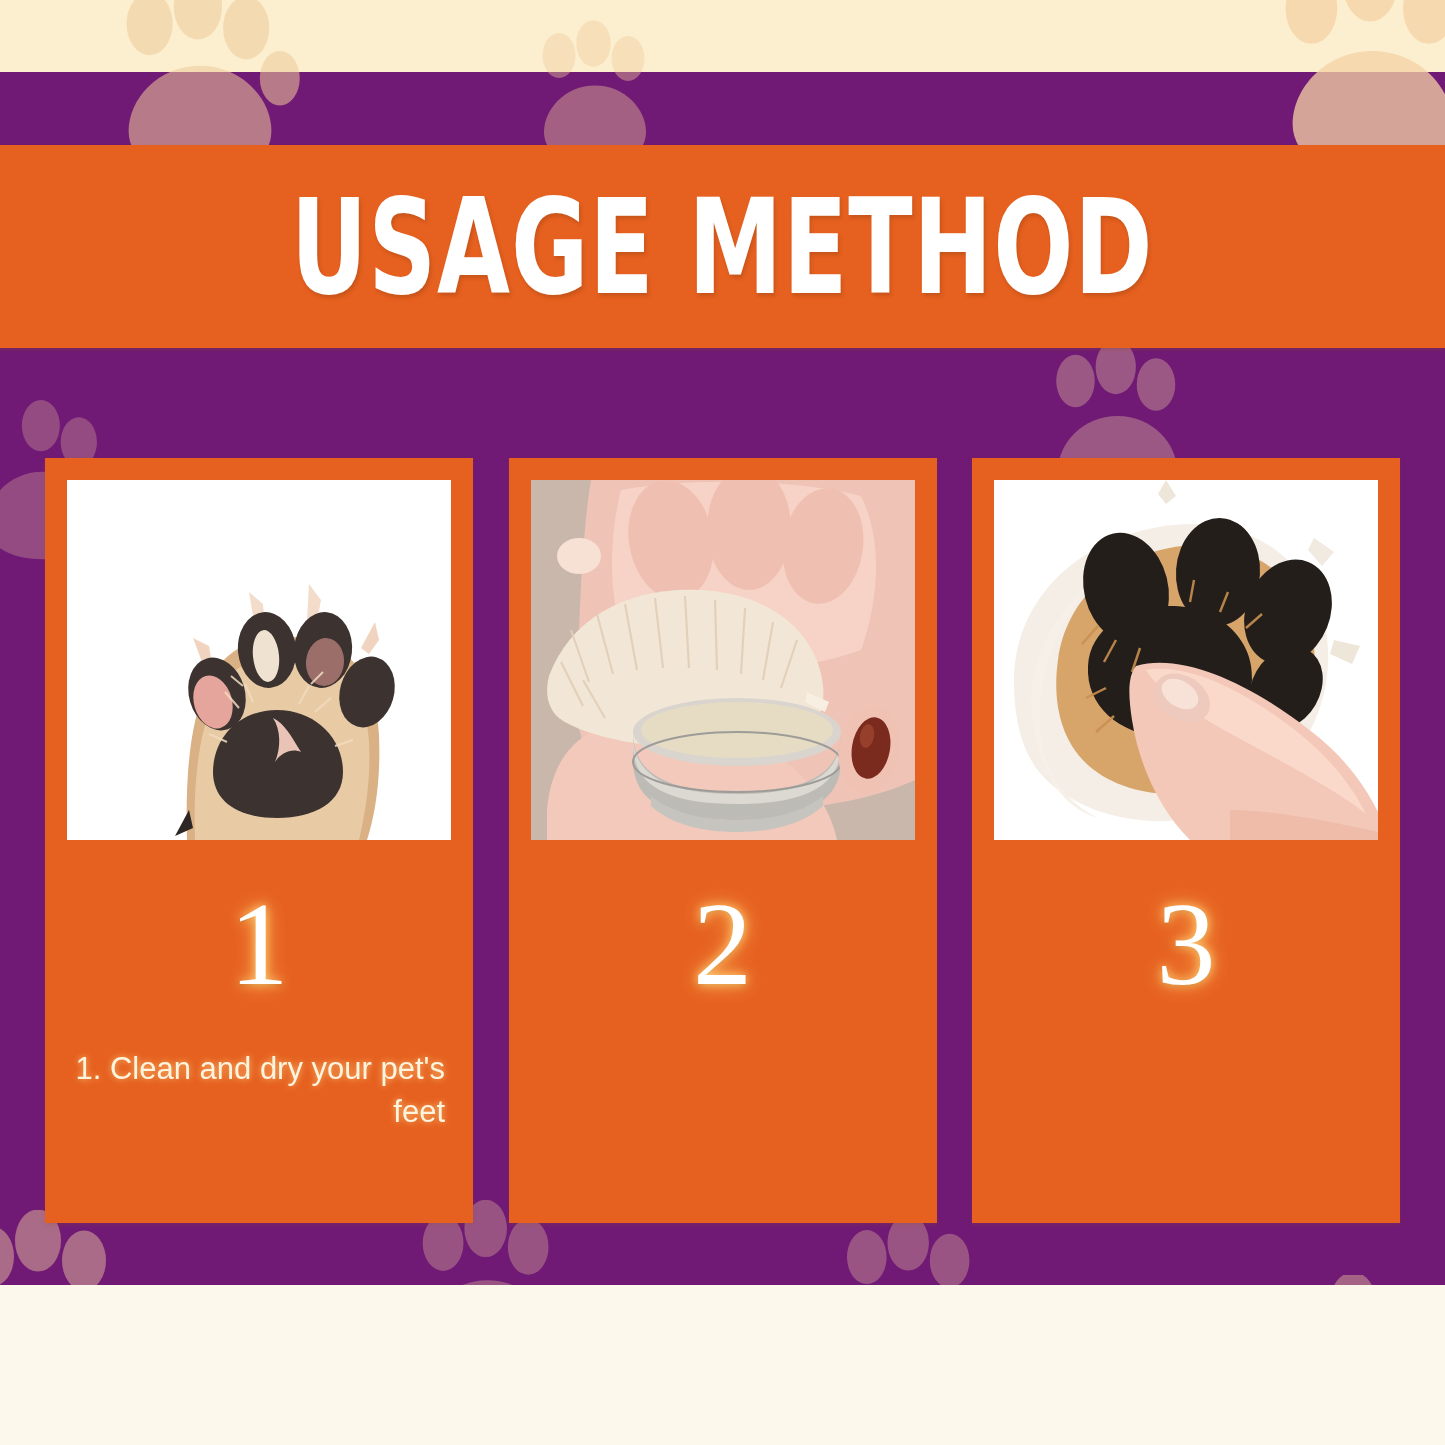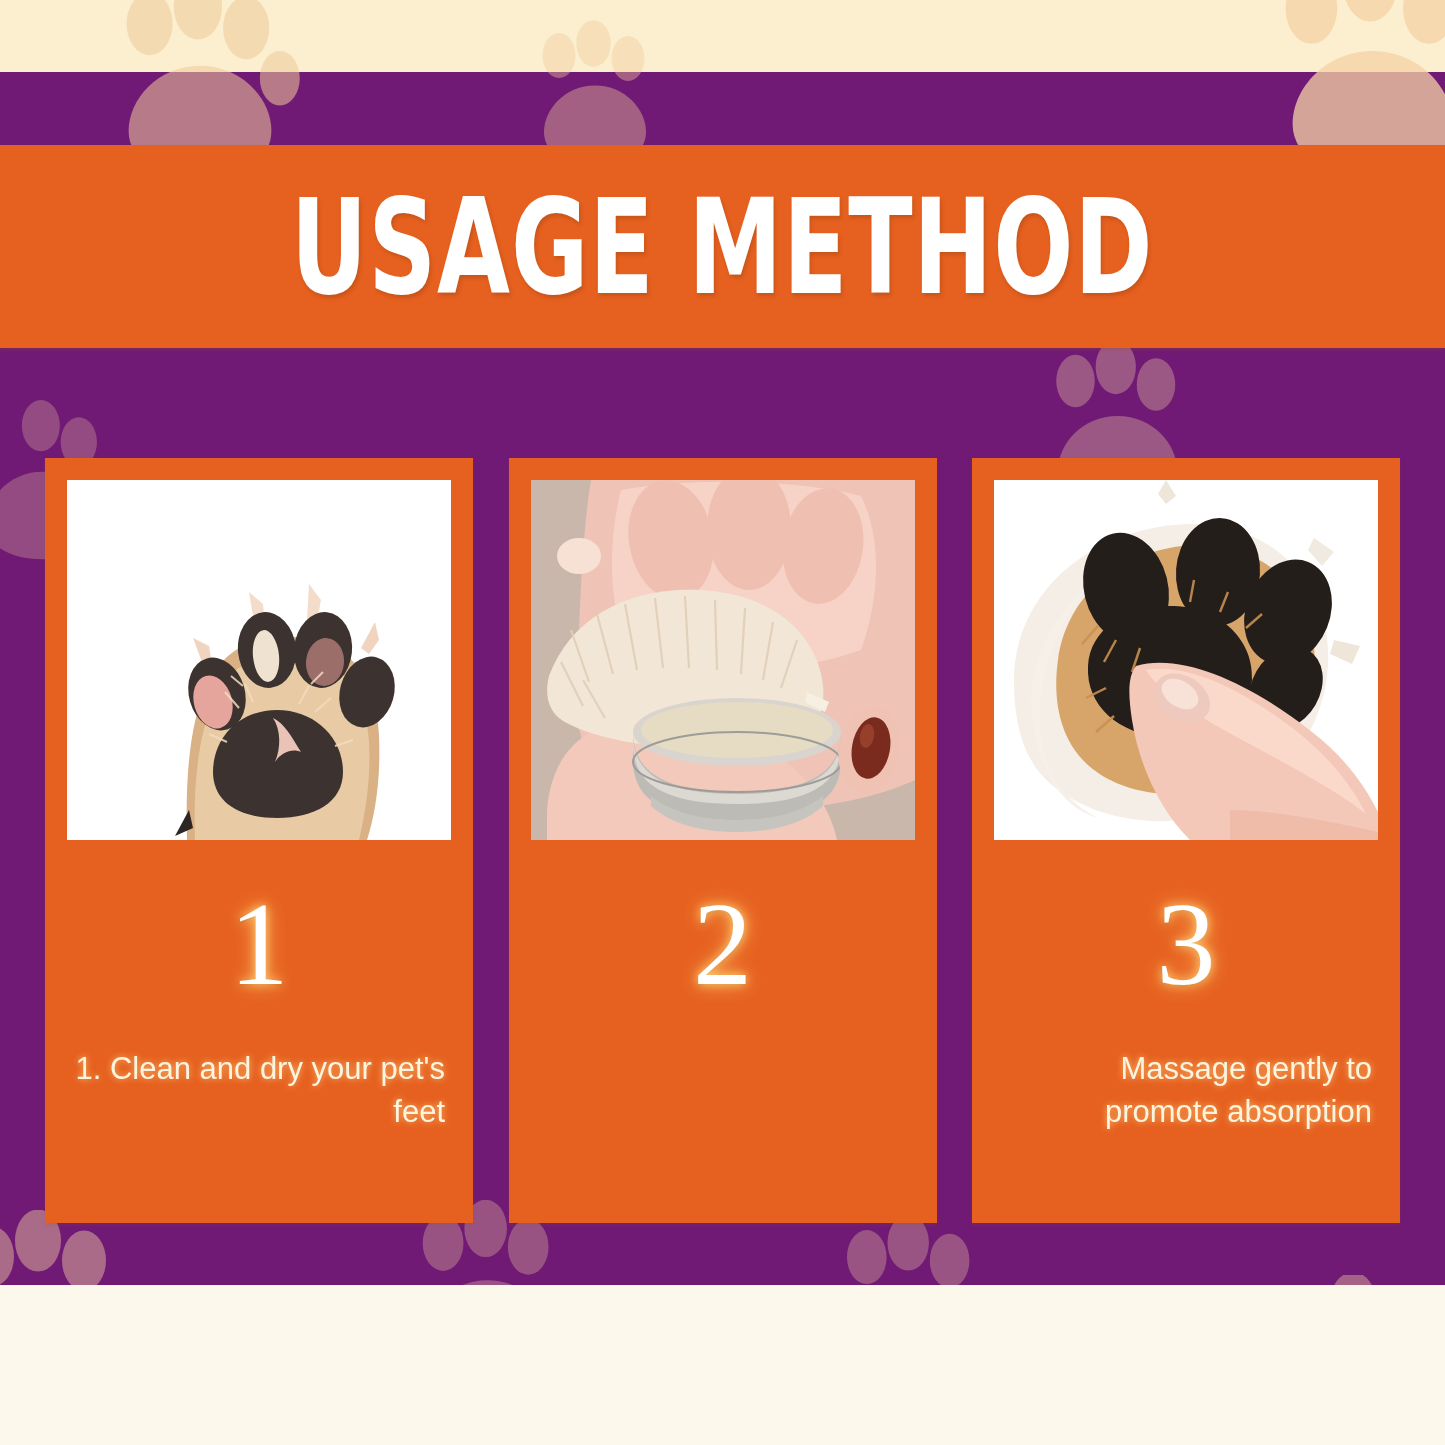--- a/index.html
+++ b/index.html
@@ -362,18 +362,17 @@
           <path d="M142 186 C190 172 260 206 318 252 C352 278 372 308 384 332 L384 360 L196 360 C168 332 146 290 138 240 C134 214 134 196 142 186 Z" fill="#F4C8B8"></path>
           <path d="M152 190 C196 182 256 214 306 254 C340 282 360 310 372 334 C348 314 300 288 252 262 C204 236 166 214 152 190 Z" fill="#FAD9CA"></path>
 
           <ellipse cx="188" cy="218" rx="30" ry="22" transform="rotate(32 188 218)" fill="#EEC9BE"></ellipse>
           <ellipse cx="186" cy="214" rx="20" ry="13" transform="rotate(32 186 214)" fill="#F8E2D8"></ellipse>
 
           <path d="M236 330 C276 330 330 340 384 352 L384 360 L236 360 Z" fill="#EEBCA9"></path>
         </svg>
       </div>
       <div class="step-number">3</div>
-      <div class="step-text">Massage gently to promote absorption</div>
     </div>
 
   </div>
 
 </div>
 
 </body></html>

